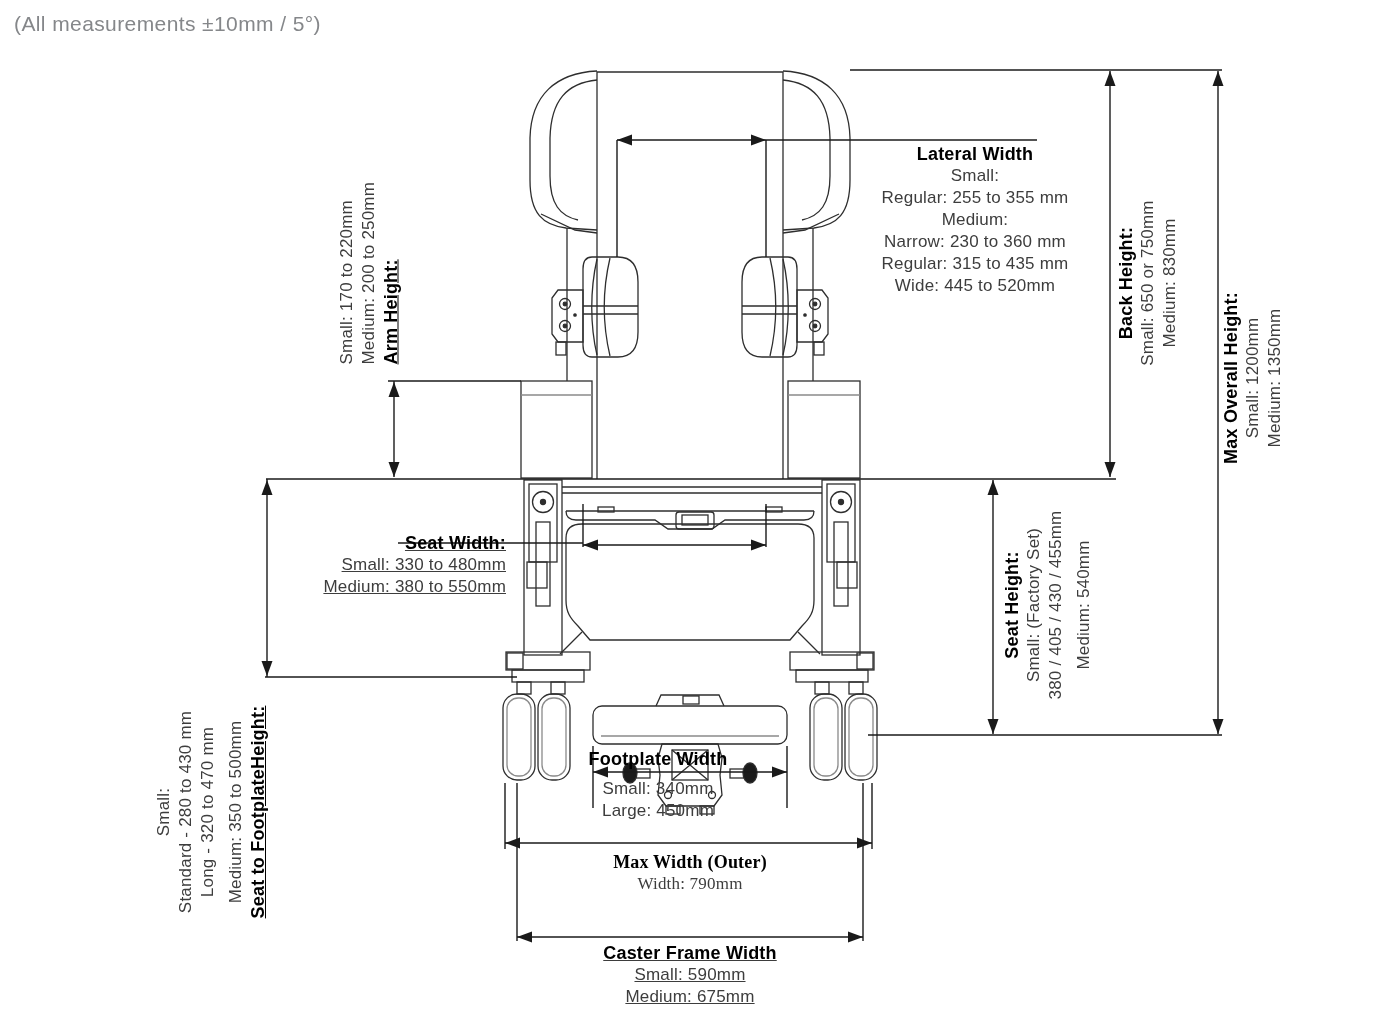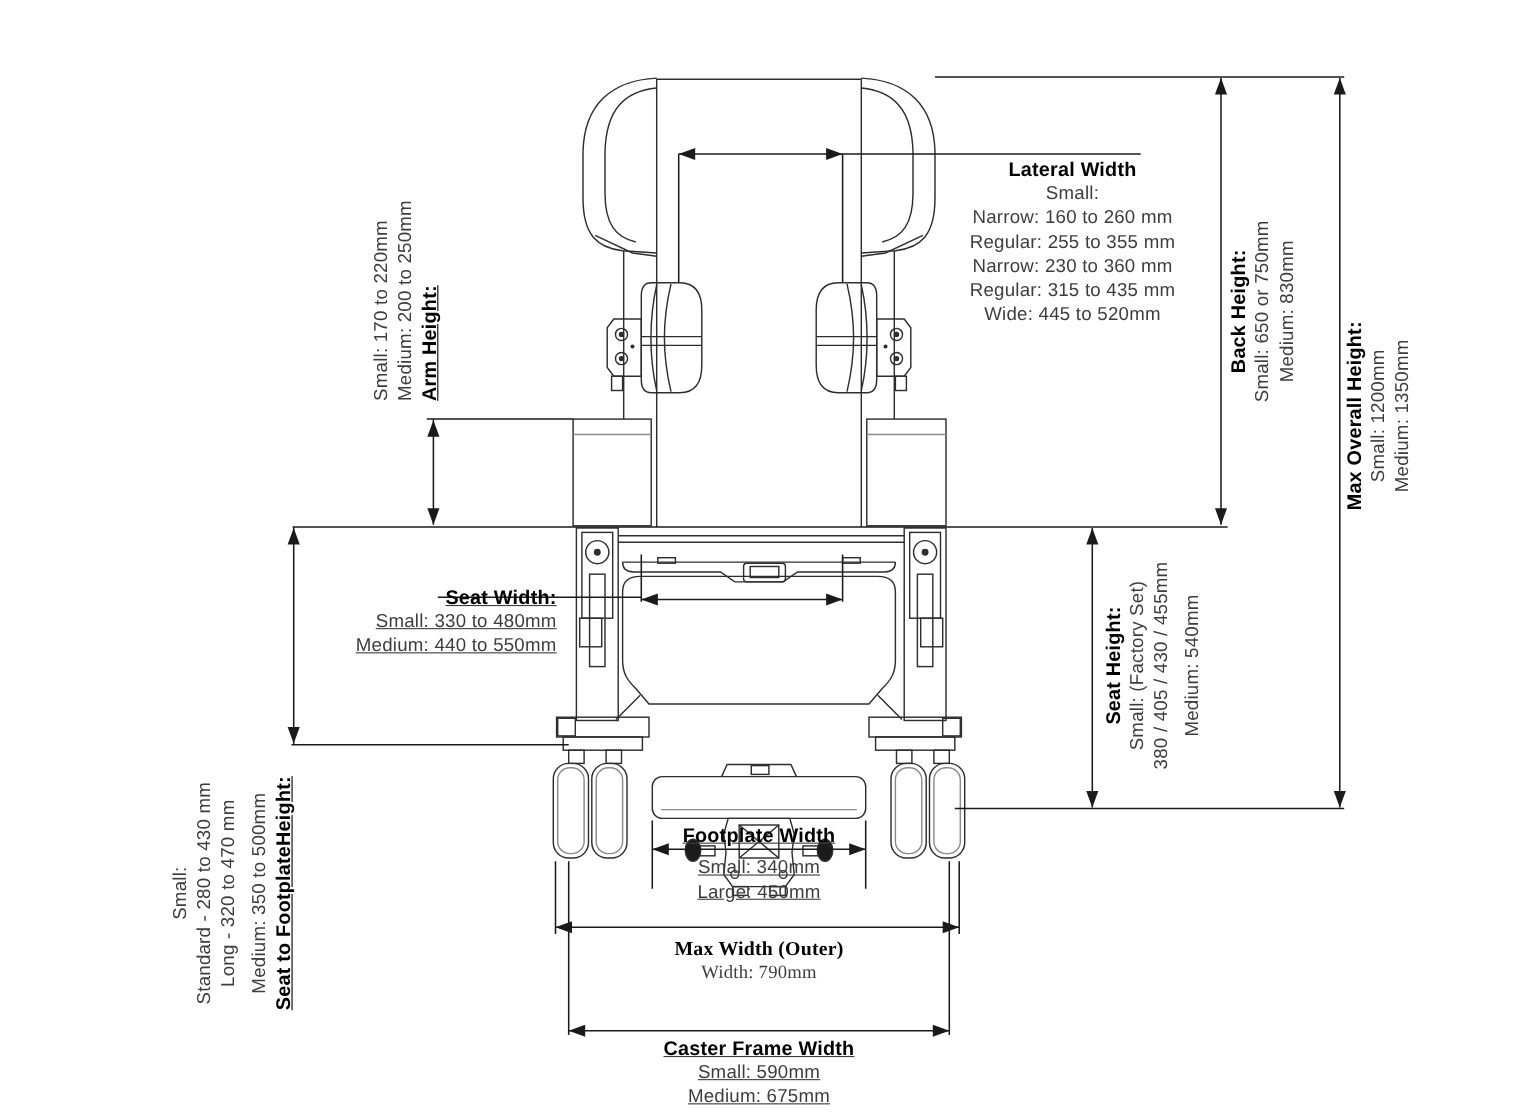--- a/index.html
+++ b/index.html
@@ -14,20 +14,21 @@
   .r{text-align:right;}
   .l{text-align:left;}
   .rot{transform:rotate(-90deg);transform-origin:center center;}
   .mt{margin-top:6px;}
 </style>
 </head>
 <body>
 
 <div id="stage">
 
+  <div class="note">(All measurements ±10mm / 5°)</div>
 
   <svg width="1394" height="1016" viewBox="0 0 1394 1016">
 
     <g stroke="#2e2e2e" stroke-width="1.3" fill="none">
 
       <path d="M597,479 L597,72 L783,72 L783,479"></path>
 
       <path d="M597,71 C556,73 531,95 530,138 L530,180 C530,214 543,225 566,228 L597,230"></path>
       <path d="M597,80 C567,83 551,100 550,138 L550,176 C550,204 560,216 578,220"></path>
       <path d="M541,214 L575,230 L597,233"></path>
@@ -186,22 +187,22 @@
       <polygon points="1110,71 1104.5,86 1115.5,86"></polygon>
         <polygon points="1110,477 1104.5,462 1115.5,462"></polygon>
       <polygon points="1218,71 1212.5,86 1223.5,86"></polygon>
         <polygon points="1218,734 1212.5,719 1223.5,719"></polygon>
     </g>
   </svg>
 
   <div class="lbl c" style="left:845px;top:143px;width:260px;position:absolute;">
     <div class="t">Lateral Width</div>
     <div>Small:</div>
-    <div>Narrow: 160 to 260 mm</div>
     <div>Regular: 255 to 355 mm</div>
+    <div>Medium:</div>
     <div>Narrow: 230 to 360 mm</div>
     <div>Regular: 315 to 435 mm</div>
     <div>Wide: 445 to 520mm</div>
   </div>
 
   <div class="lbl l rot" style="left:267px;top:228px;width:205px;height:68px;position:absolute;">
     <div>Small: 170 to 220mm</div>
     <div>Medium: 200 to 250mm</div>
     <div class="t u">Arm Height:</div>
   </div>
@@ -210,21 +211,21 @@
     <div>Small:</div>
     <div>Standard - 280 to 430 mm</div>
     <div>Long - 320 to 470 mm</div>
     <div class="mt">Medium: 350 to 500mm</div>
     <div class="t u">Seat to FootplateHeight:</div>
   </div>
 
   <div class="lbl r" style="left:236px;top:532px;width:270px;position:absolute;text-decoration:underline;">
     <div class="t">Seat Width:</div>
     <div>Small: 330 to 480mm</div>
-    <div>Medium: 440 to 550mm</div>
+    <div>Medium: 380 to 550mm</div>
   </div>
 
   <div class="lbl c rot" style="left:944px;top:557px;width:210px;height:96px;position:absolute;">
     <div class="t">Seat Height:</div>
     <div>Small: (Factory Set)</div>
     <div>380 / 405 / 430 / 455mm</div>
     <div class="mt">Medium: 540mm</div>
   </div>
 
   <div class="lbl c rot" style="left:1055px;top:248px;width:190px;height:70px;position:absolute;">
@@ -232,21 +233,21 @@
     <div>Small: 650 or 750mm</div>
     <div>Medium: 830mm</div>
   </div>
 
   <div class="lbl c rot" style="left:1155px;top:343px;width:200px;height:70px;position:absolute;">
     <div class="t">Max Overall Height:</div>
     <div>Small: 1200mm</div>
     <div>Medium: 1350mm</div>
   </div>
 
-  <div class="lbl c" style="left:560px;top:748px;width:260px;position:absolute;text-decoration:underline;">
+  <div class="lbl c" style="left:528px;top:748px;width:260px;position:absolute;">
     <div class="t">Footplate Width</div>
     <div style="margin-top:8px;text-align:center;">Small: 340mm</div>
     <div>Large: 450mm</div>
   </div>
 
   <div class="lbl c" style="left:560px;top:851px;width:260px;position:absolute;font-family:Liberation Serif, serif;">
     <div class="t">Max Width (Outer)</div>
     <div>Width: 790mm</div>
   </div>
 

